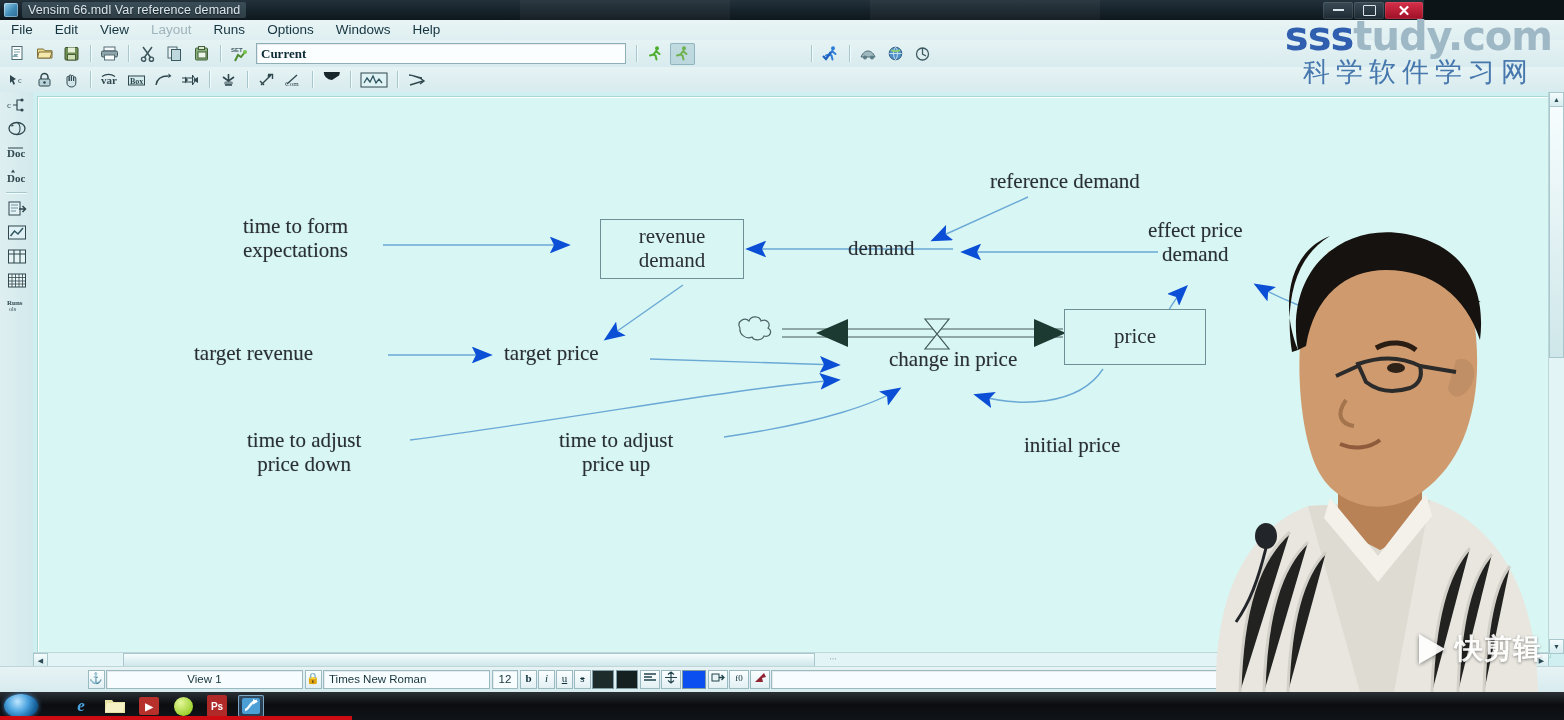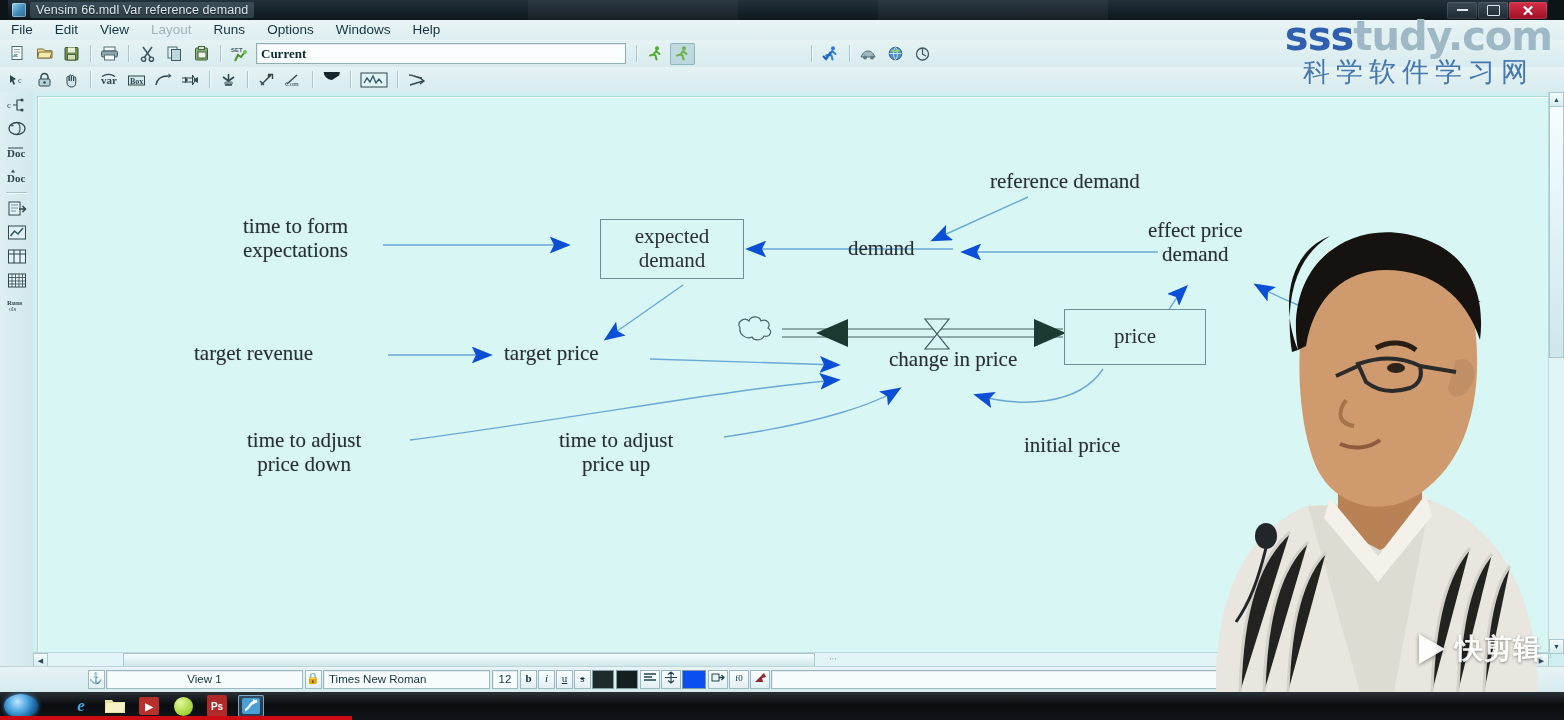--- a/index.html
+++ b/index.html
@@ -1,20 +1,20 @@
 <!DOCTYPE html>
 <html><head>
 <meta charset="utf-8">
 <style>
   html,body{margin:0;padding:0;background:#000;}
   body{width:1564px;height:720px;overflow:hidden;font-family:"Liberation Sans",sans-serif;}
   #app{position:relative;width:1564px;height:720px;overflow:hidden;background:#0c1418;}
 
   
-  .titlebar{position:absolute;left:8px;top:0;width:1540px;height:20px;
+  .titlebar{position:absolute;left:0;top:0;width:1424px;height:20px;
     background:linear-gradient(180deg,#23313b 0%,#16222a 55%,#0e171d 100%);}
   .tb-icon{position:absolute;left:4px;top:3px;width:14px;height:14px;
     background:linear-gradient(135deg,#9fd4ef 0%,#3f8bb8 55%,#2e6a8f 100%);border-radius:2px;
     box-shadow:inset 0 0 0 1px rgba(255,255,255,.35);}
   .tb-title{position:absolute;left:22px;top:2px;height:16px;line-height:16px;
     font-size:12.5px;color:#dbe7ee;letter-spacing:.1px;
     background:rgba(120,150,160,.30);padding:0 6px;border-radius:2px;
     text-shadow:0 1px 1px rgba(0,0,0,.6);white-space:nowrap;}
   .tb-strip{position:absolute;top:0;height:20px;background:rgba(255,255,255,.045);}
   .winbtns{position:absolute;right:0;top:0;height:20px;display:flex;align-items:center;}
@@ -463,21 +463,21 @@
         <path d="M887 222 L911 222 L887 252 L911 252 Z" fill="#d8f6f3" stroke="#44595c" stroke-width="1.2"></path>
 
         <path d="M702 231 c-4 -7 5 -11 9 -7 c2 -6 11 -5 12 0 c6 -3 10 3 7 7 c5 3 2 10 -4 8 c-2 5 -10 5 -12 1 c-6 3 -13 -3 -12 -9 z" fill="#d8f6f3" stroke="#4c6468" stroke-width="1.2"></path>
       </svg>
 
       <div class="vnode" style="left:205px;top:118px;">
         <span style="white-space:pre-line">time to form
 expectations</span>
       </div>
       <div class="vbox" style="left:562px;top:122px;width:142px;height:58px;">
-        <span style="white-space:pre-line">expected
+        <span style="white-space:pre-line">revenue
 demand</span>
       </div>
       <div class="vnode" style="left:952px;top:73px;">
         <span>reference demand</span>
       </div>
       <div class="vnode" style="left:810px;top:140px;">
         <span>demand</span>
       </div>
       <div class="vnode" style="left:1110px;top:122px;">
         <span style="white-space:pre-line">effect price

